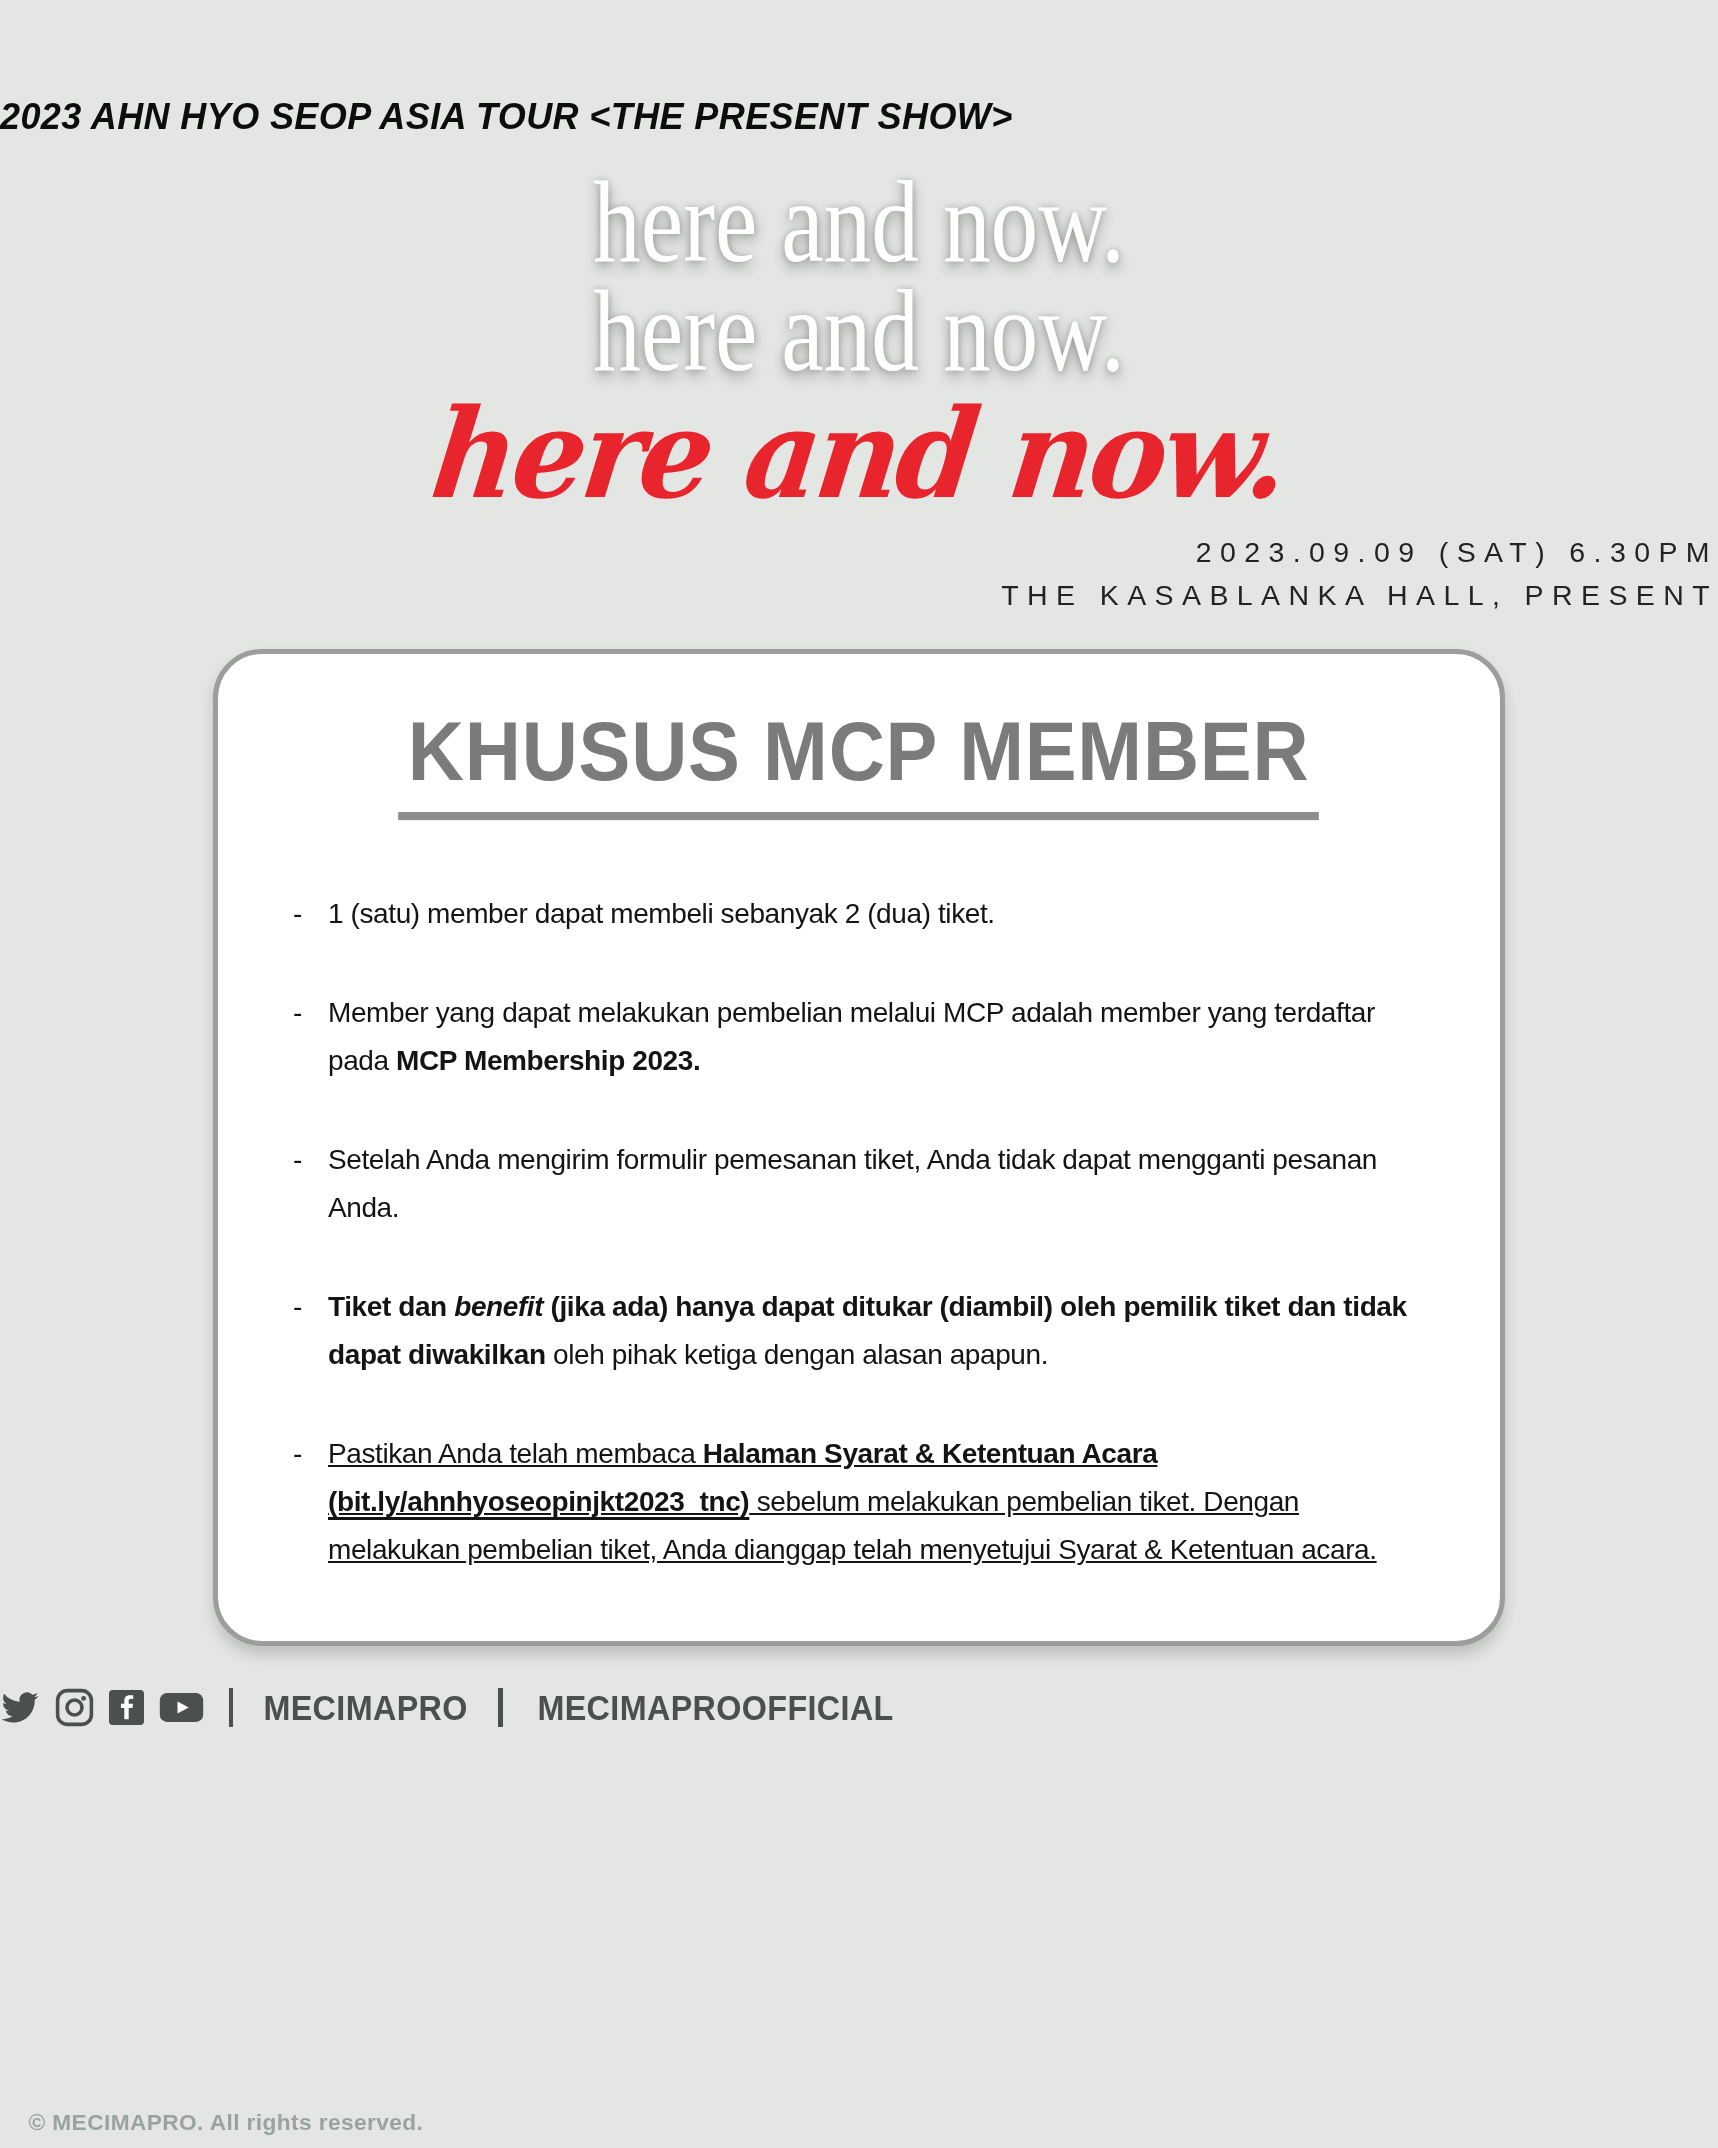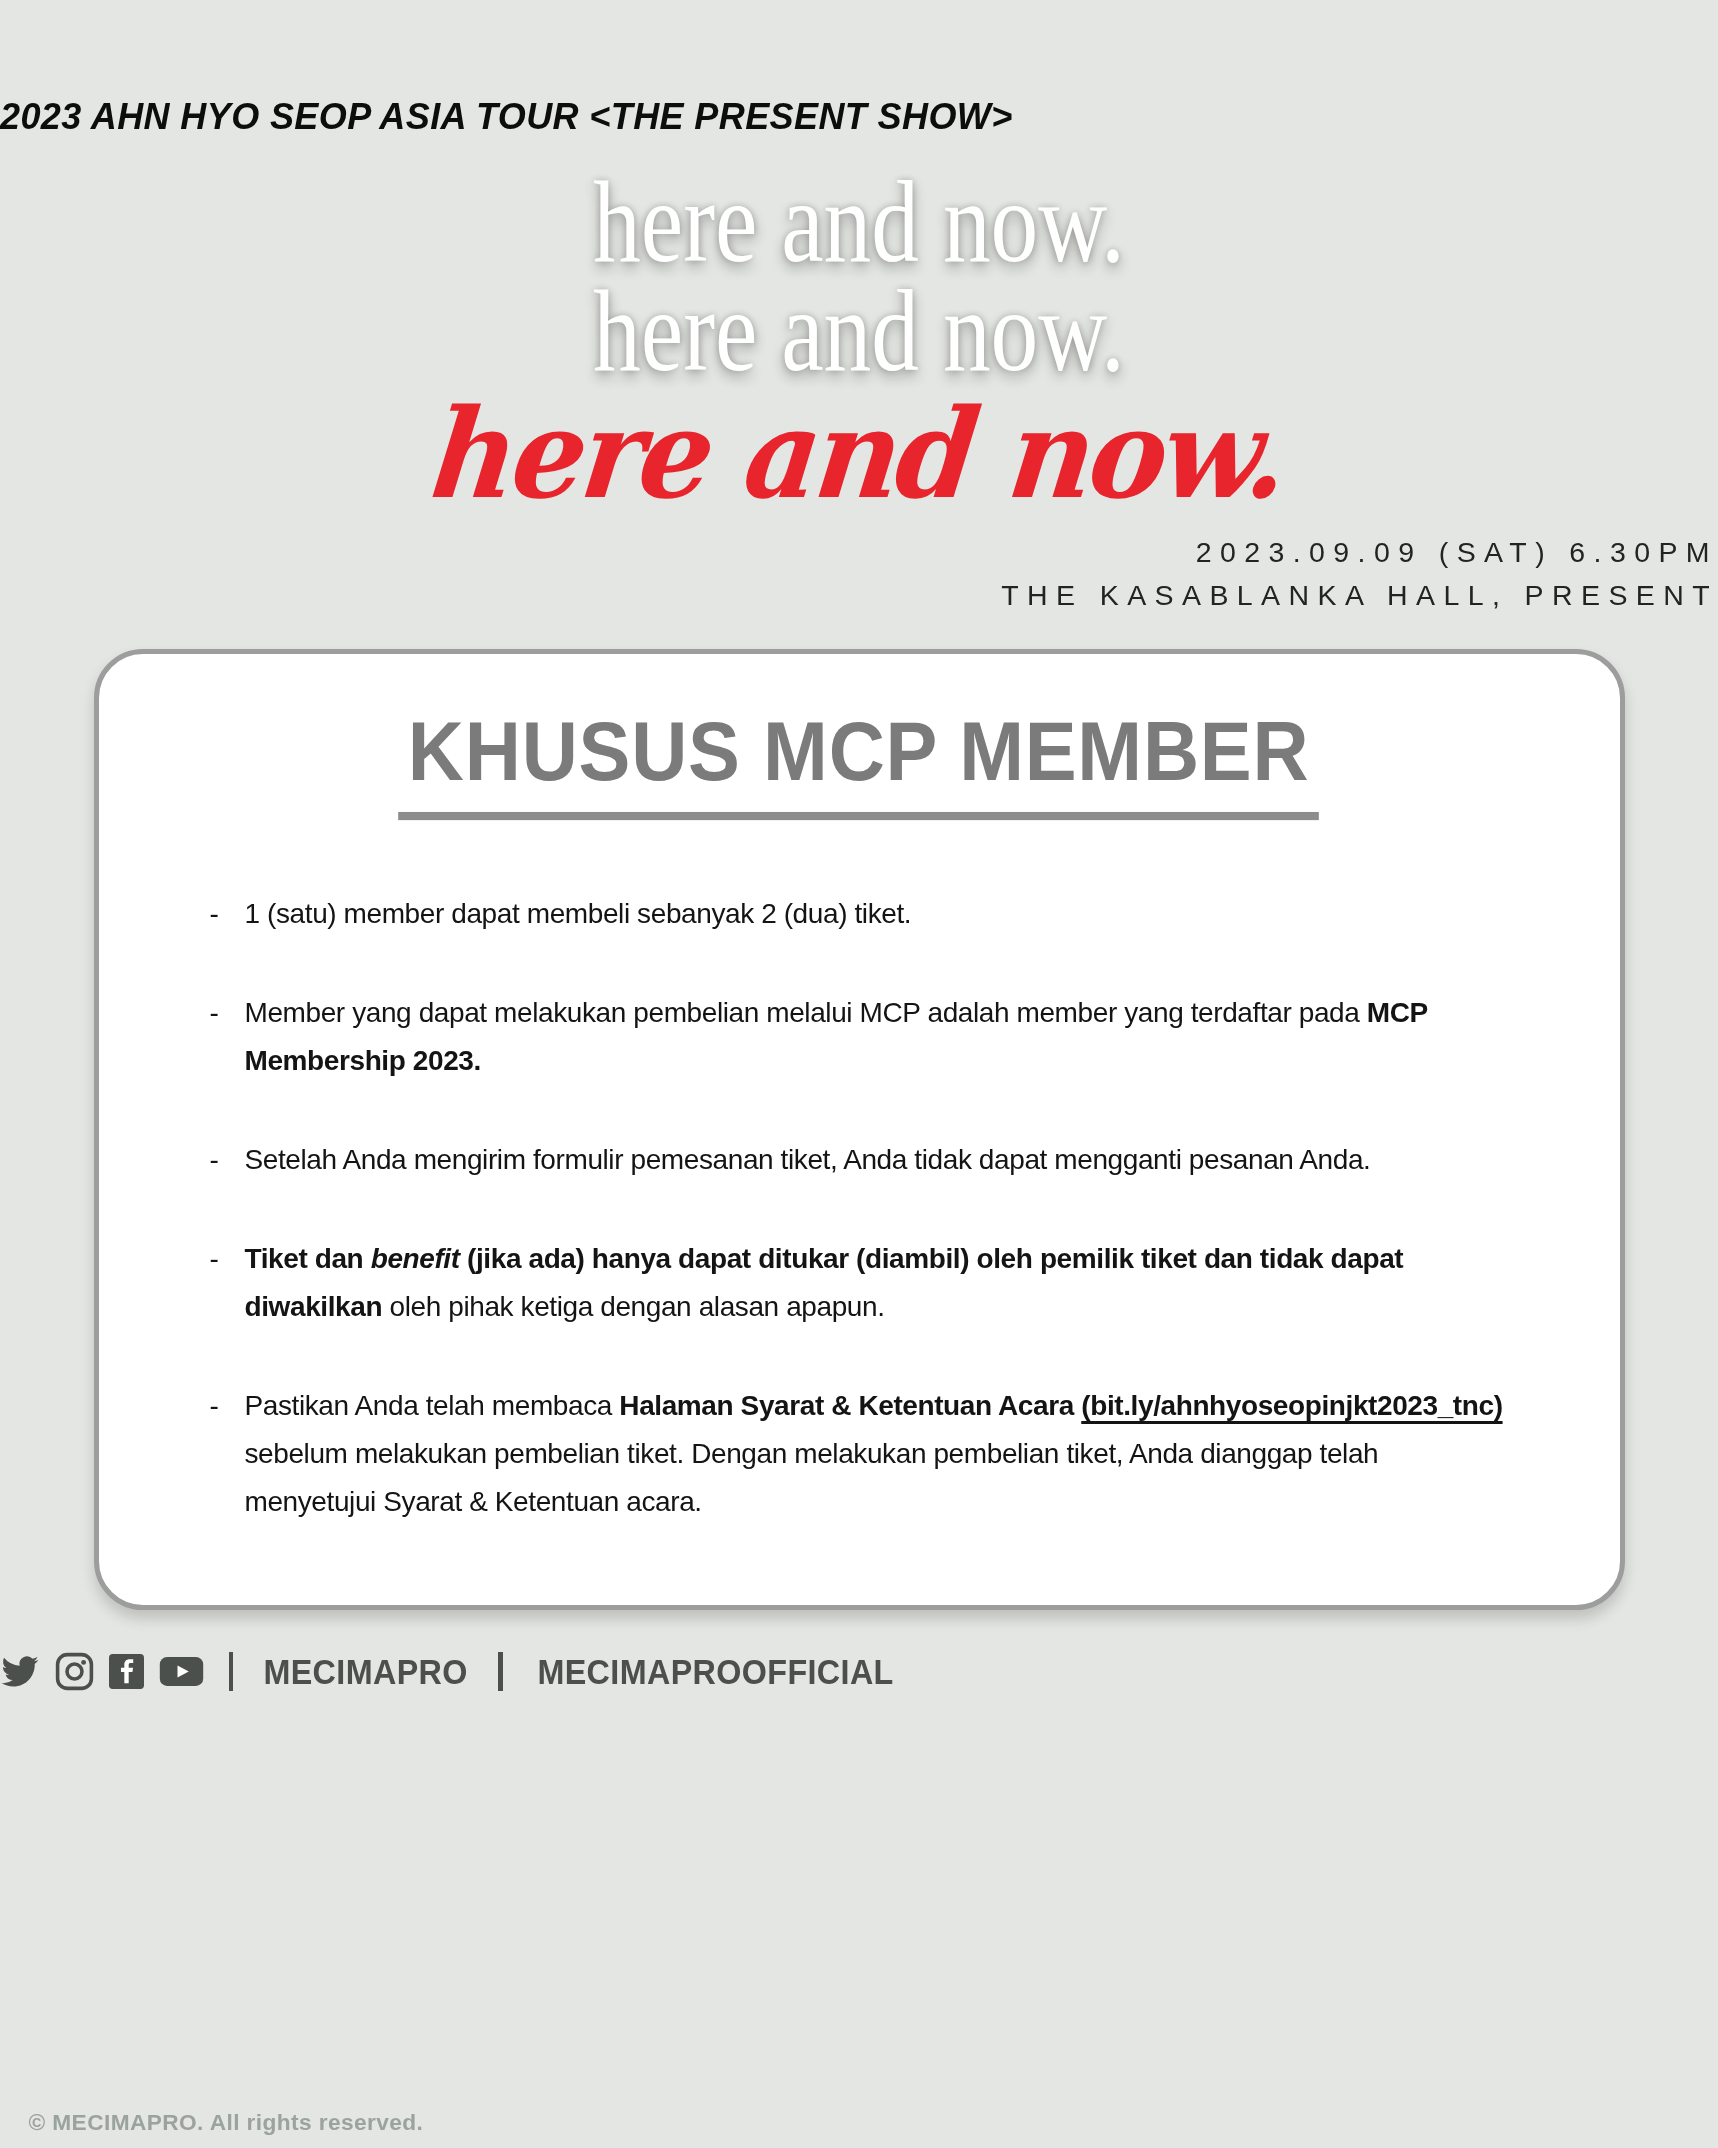--- a/index.html
+++ b/index.html
@@ -45,21 +45,21 @@
   .show-date, .show-venue {
     text-align:right;
     font-size:28.5px;
     font-weight:500;
     letter-spacing:8.4px;
     color:#222422;
   }
   .show-date { margin-top:18.5px; }
   .show-venue { margin-top:10px; }
   .card {
-    width:1531px;
+    width:1292px;
     margin:37px auto 0;
     background:#ffffff;
     border:5.9px solid #9d9d9d;
     border-radius:49px;
     box-shadow:0 8.4px 13.4px rgba(0,0,0,0.16);
     padding:52px 70px 67px;
   }
   .card-title-wrap { text-align:center; }
   .card-title {
     display:inline-block;
@@ -79,21 +79,21 @@
   }
   .rules li {
     position:relative;
     padding-left:40px;
     font-size:28px;
     line-height:48px;
     letter-spacing:-0.4px;
     color:#141414;
     margin-bottom:51px;
   }
-  .rules li:last-child { margin-bottom:12px; }
+  .rules li:last-child { margin-bottom:0;text-decoration:underline; }
   .rules li::before {
     content:"-";
     position:absolute;
     left:5px;
     top:0;
   }
   .seg-normal { font-weight:400; }
   .seg-bold { font-weight:700; }
   .seg-bold-italic { font-weight:700; font-style:italic; }
   .seg-bold-underline {

